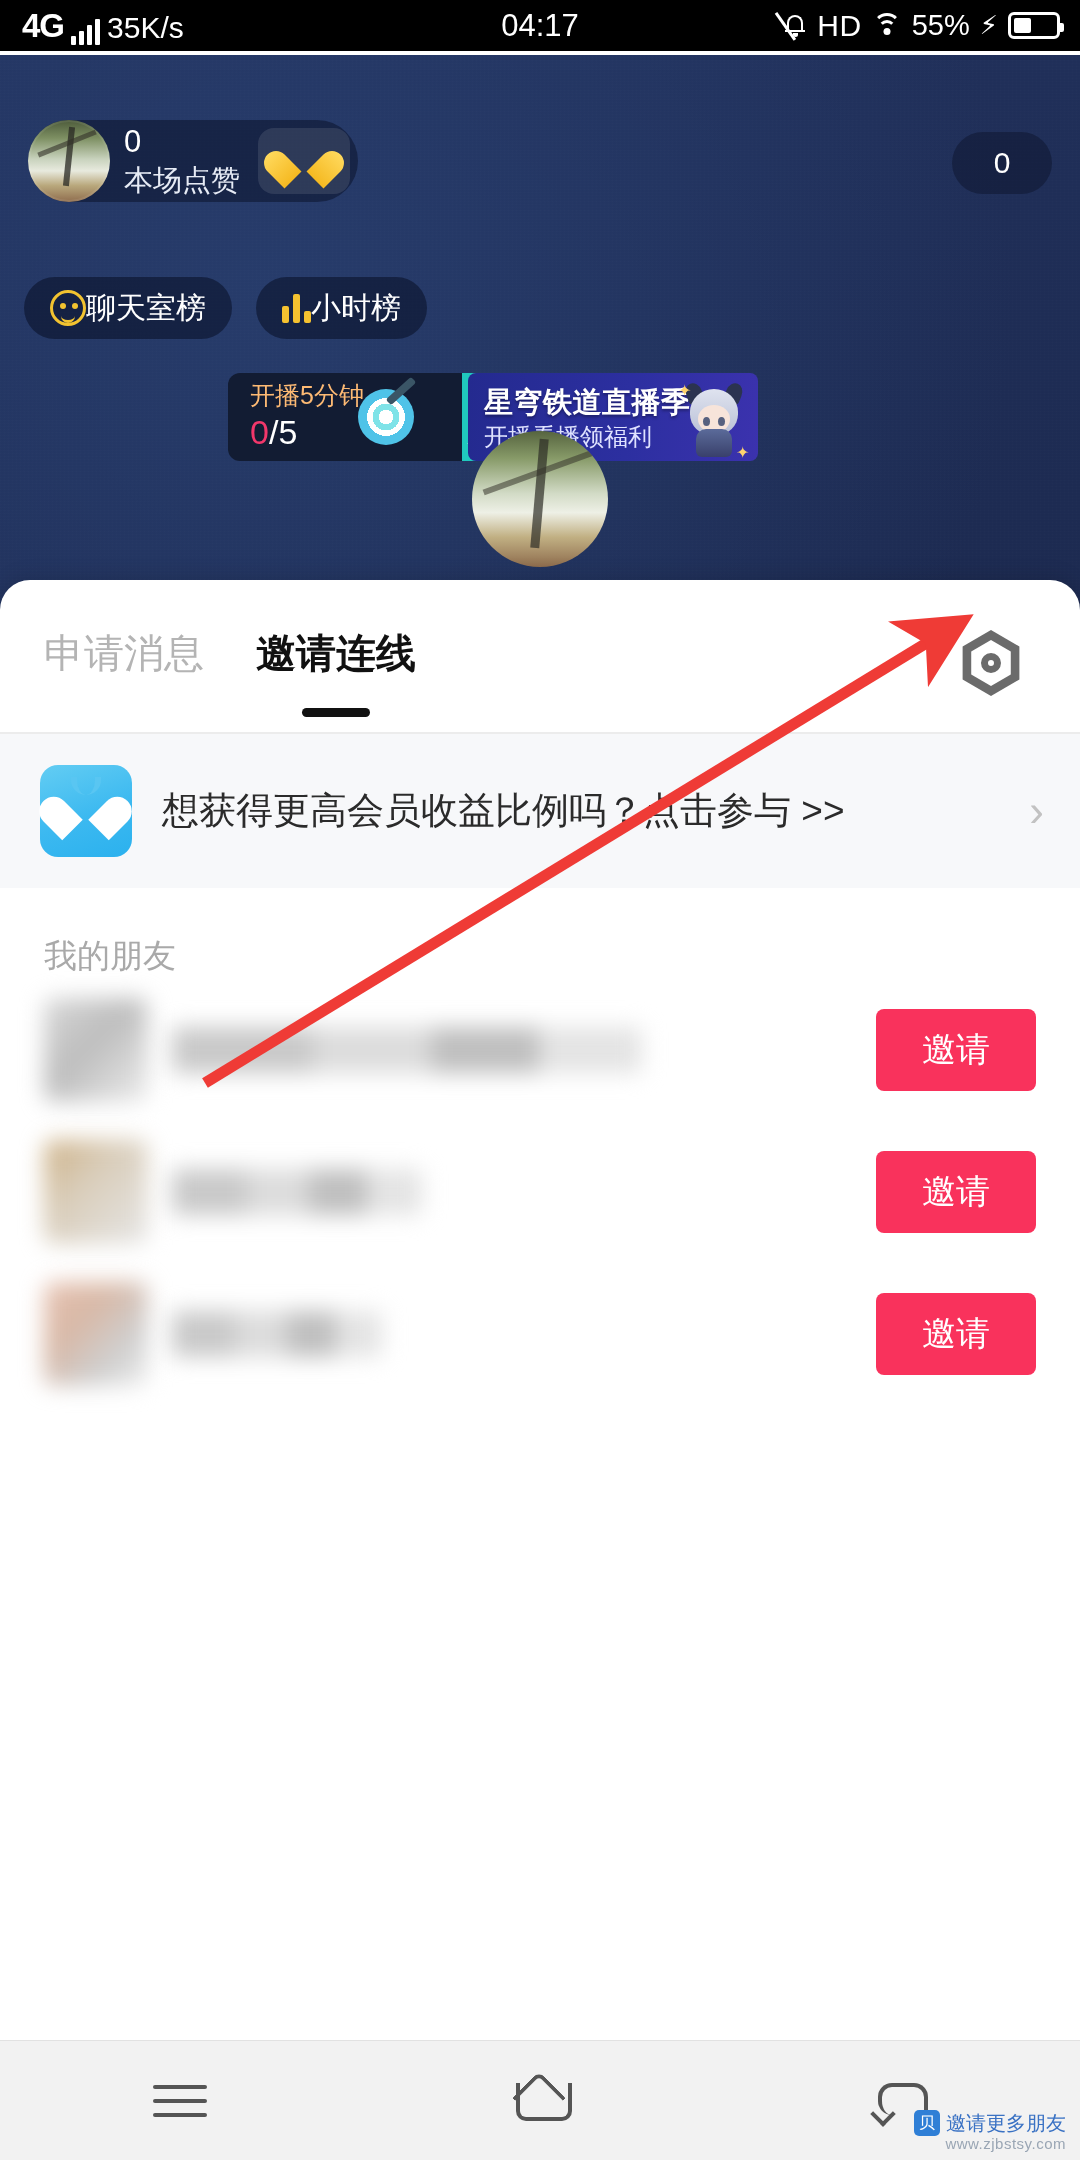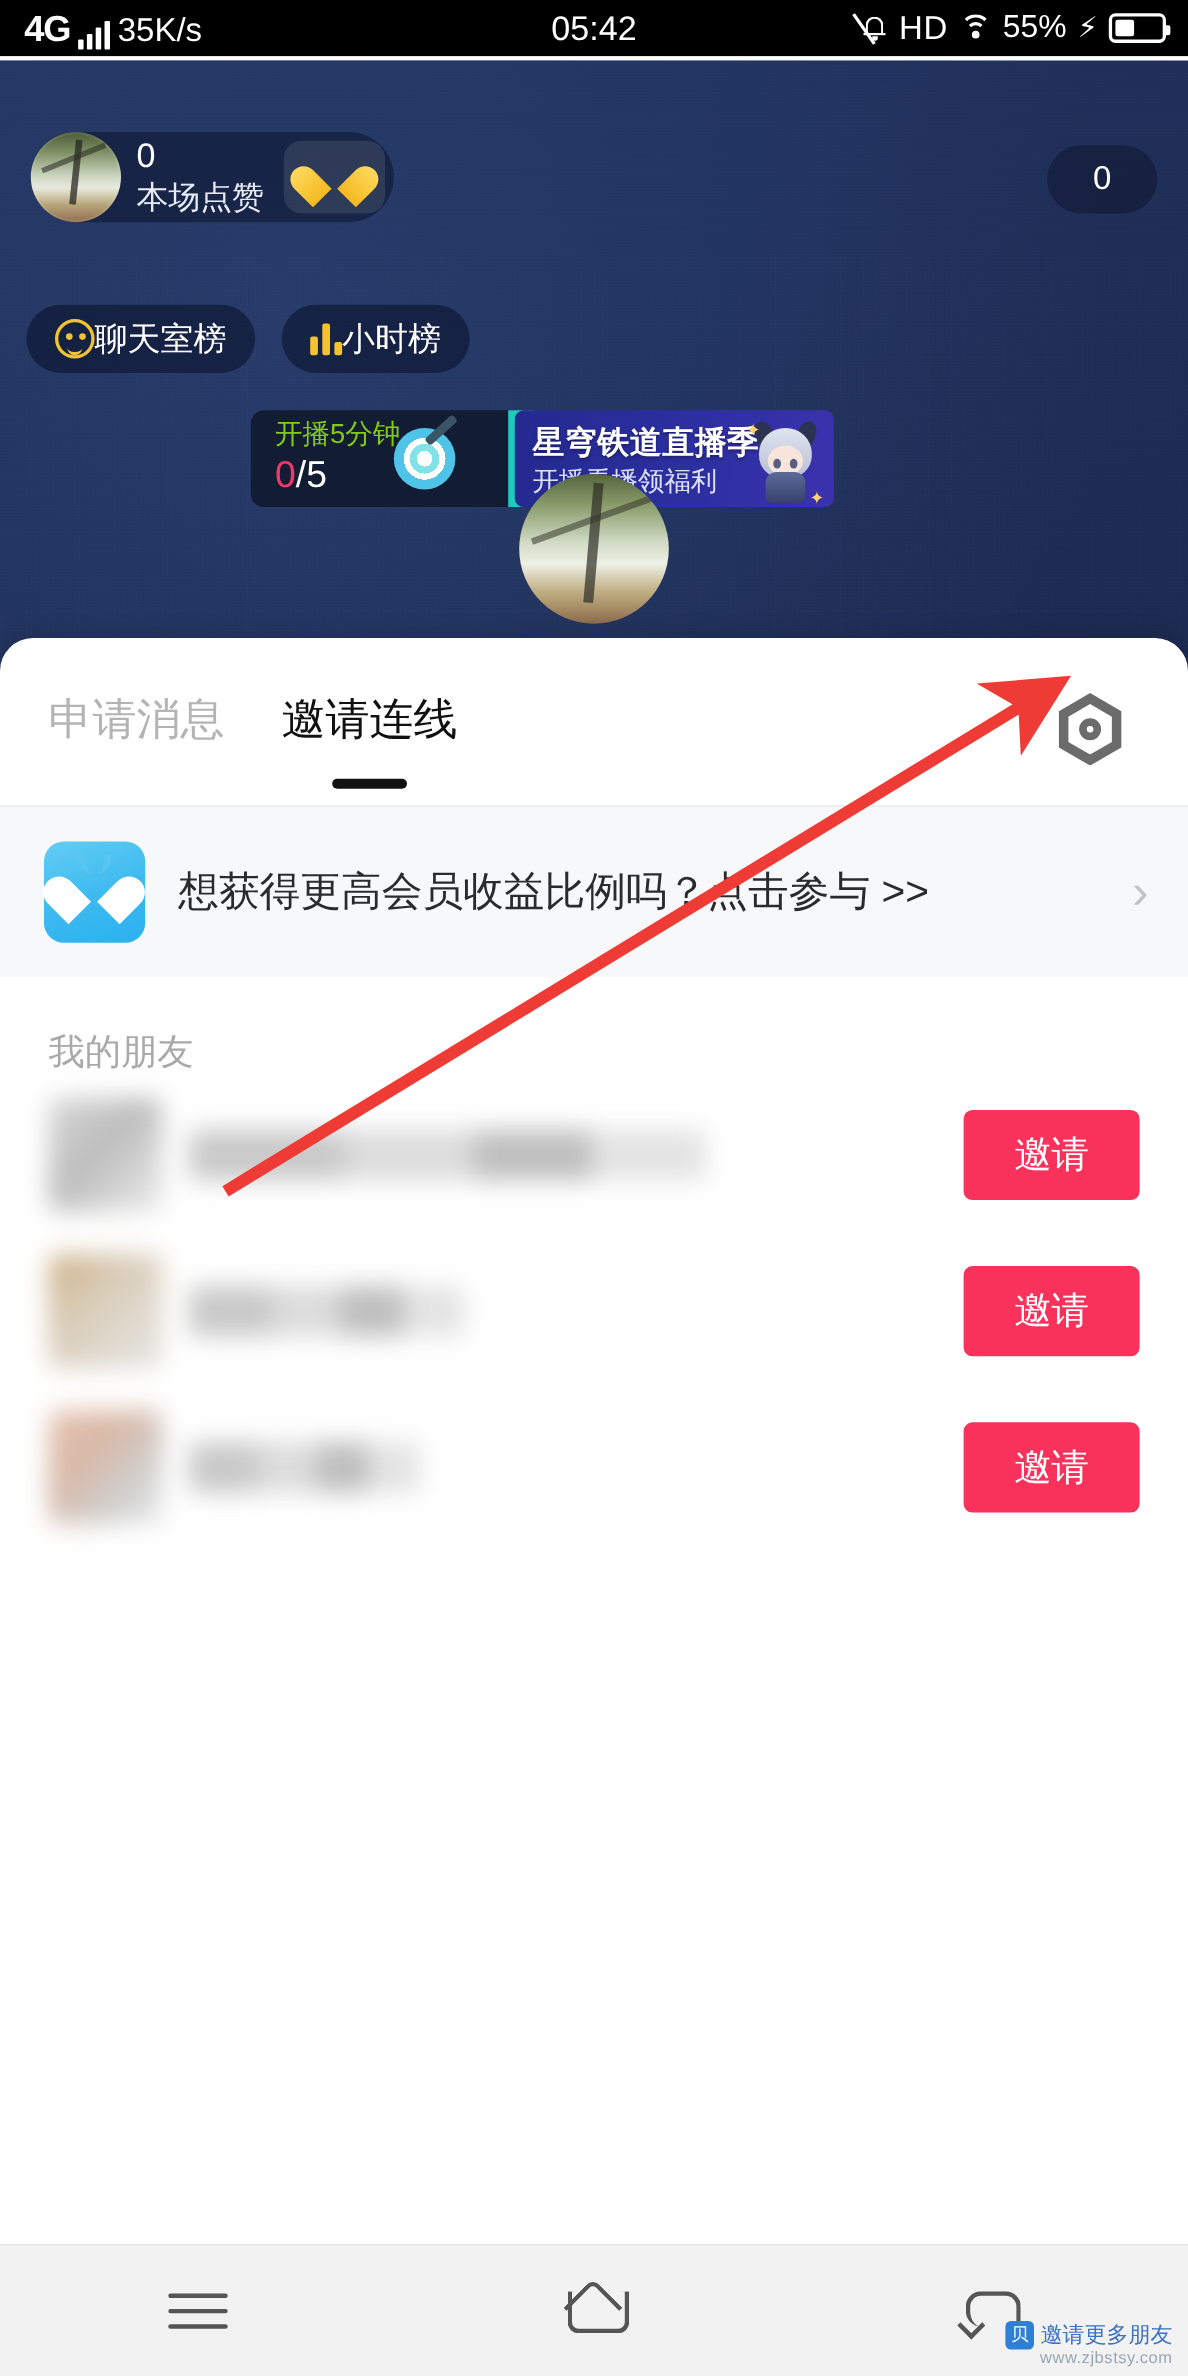--- a/index.html
+++ b/index.html
@@ -140,21 +140,21 @@
   .bars i{ display:block;width:7px;background:#f5c230;border-radius:2px; }
   .bars i:nth-child(1){height:17px;} .bars i:nth-child(2){height:29px;} .bars i:nth-child(3){height:12px;}
 
   
   .taskcard{
     position:absolute; left:228px; top:318px; width:240px; height:88px;
     background:#121c33; border-radius:12px 0 0 12px;
     display:flex; align-items:center; padding-left:22px;
   }
   .taskcard .txt{ line-height:1.16; }
-  .taskcard .t1{ color:#84cc16; font-size:25px; }
+  .taskcard .t1{ color:#fdba74; font-size:25px; }
   .taskcard .t2{ font-size:34px; color:#ffffff; margin-top:3px; }
   .taskcard .t2 b{ color:#f2376b; font-weight:400; }
   .dart{
     position:absolute; right:54px; top:16px; width:56px;height:56px;border-radius:50%;
     background:radial-gradient(circle at 50% 50%,#ffffff 0 18%,#7fe3e8 18% 34%,#ffffff 34% 48%,#4fc3e8 48% 72%,#cdf0f7 72% 100%);
   }
   .dart::after{
     content:''; position:absolute; right:-4px; top:-2px; width:34px; height:8px;
     background:#3a5566; border-radius:3px; transform:rotate(-42deg);
   }
@@ -224,21 +224,21 @@
   
   .sheet{
     position:absolute; left:0; top:580px; width:1080px; height:1460px;
     background:#fff; border-radius:30px 30px 0 0; overflow:hidden;
     box-shadow:0 -4px 20px rgba(0,0,0,.12);
   }
   .tabs{
     position:relative; height:152px; display:flex; align-items:center; padding-left:44px; gap:52px;
   }
   .tab{ font-size:40px; color:#b4b4b4; position:relative; padding-bottom:6px;}
-  .tab.active{ color:#111; font-weight:400; }
+  .tab.active{ color:#111; font-weight:700; }
   .tab.active .ul{
     position:absolute; left:50%; transform:translateX(-50%); bottom:-30px;
     width:68px; height:9px; background:#111; border-radius:5px;
   }
   .gear{
     position:absolute; right:56px; top:50px; width:66px; height:66px;
   }
   .hexring{
     width:66px;height:66px;
     background:#6b6b6b;
@@ -375,21 +375,21 @@
   <div class="sb-left">
     <span class="sb-4g">4G</span>
     <span class="sig">
         <i></i>
         <i></i>
         <i></i>
         <i></i>
       </span>
     <span class="sb-speed">35K/s</span>
   </div>
-  <div class="sb-center">05:42</div>
+  <div class="sb-center">04:17</div>
   <div class="sb-right">
     <span class="ic-mute">
       <span class="bell"></span>
         <span class="base"></span>
         <span class="clap"></span>
         <span class="slash"></span>
     </span>
     <span class="ic-hd">HD</span>
     <span class="ic-wifi">
       <span class="w1"></span>

